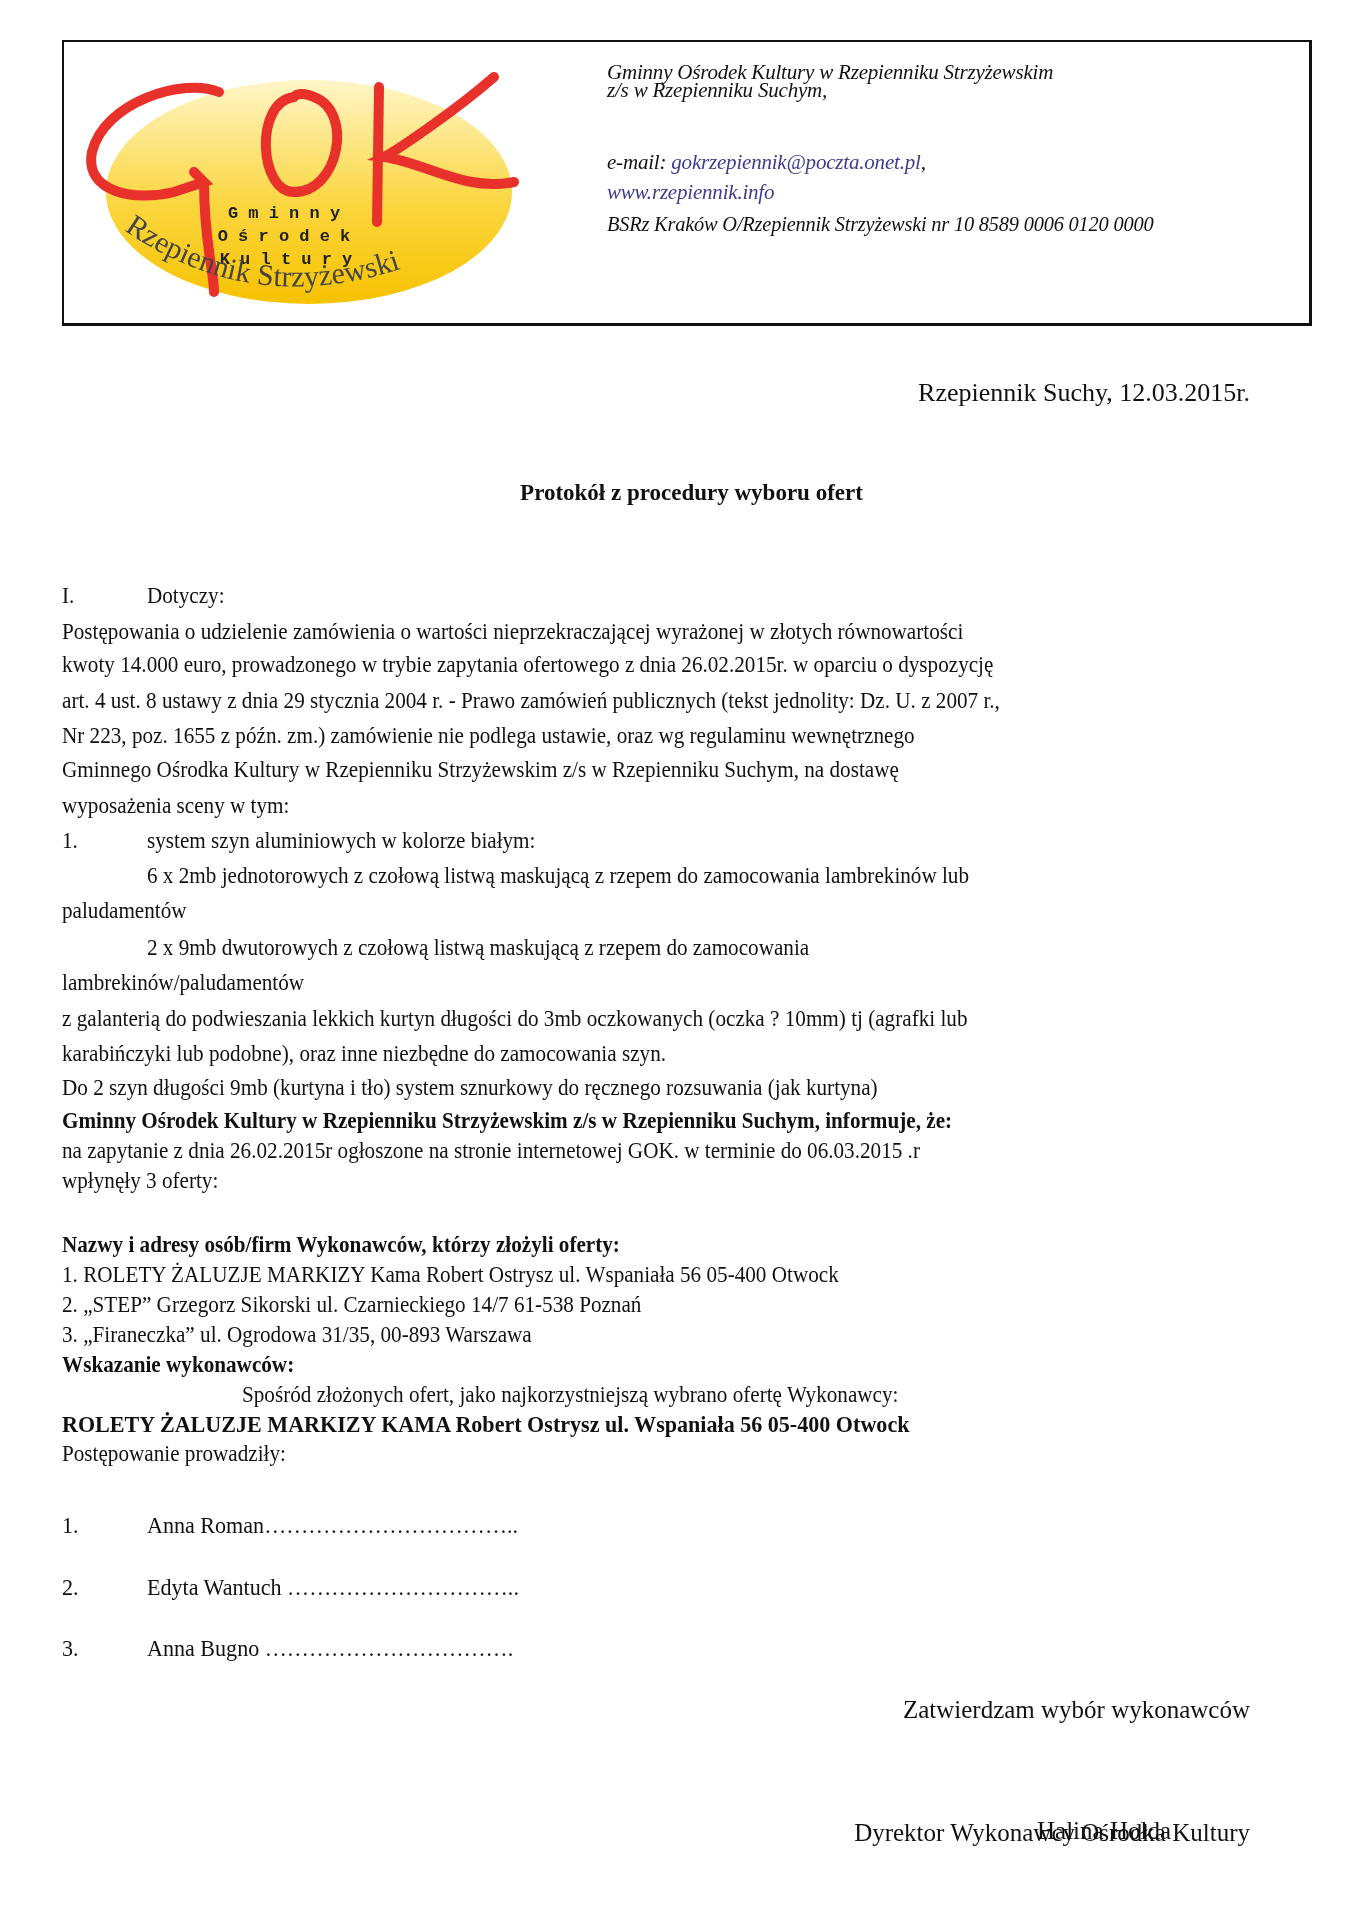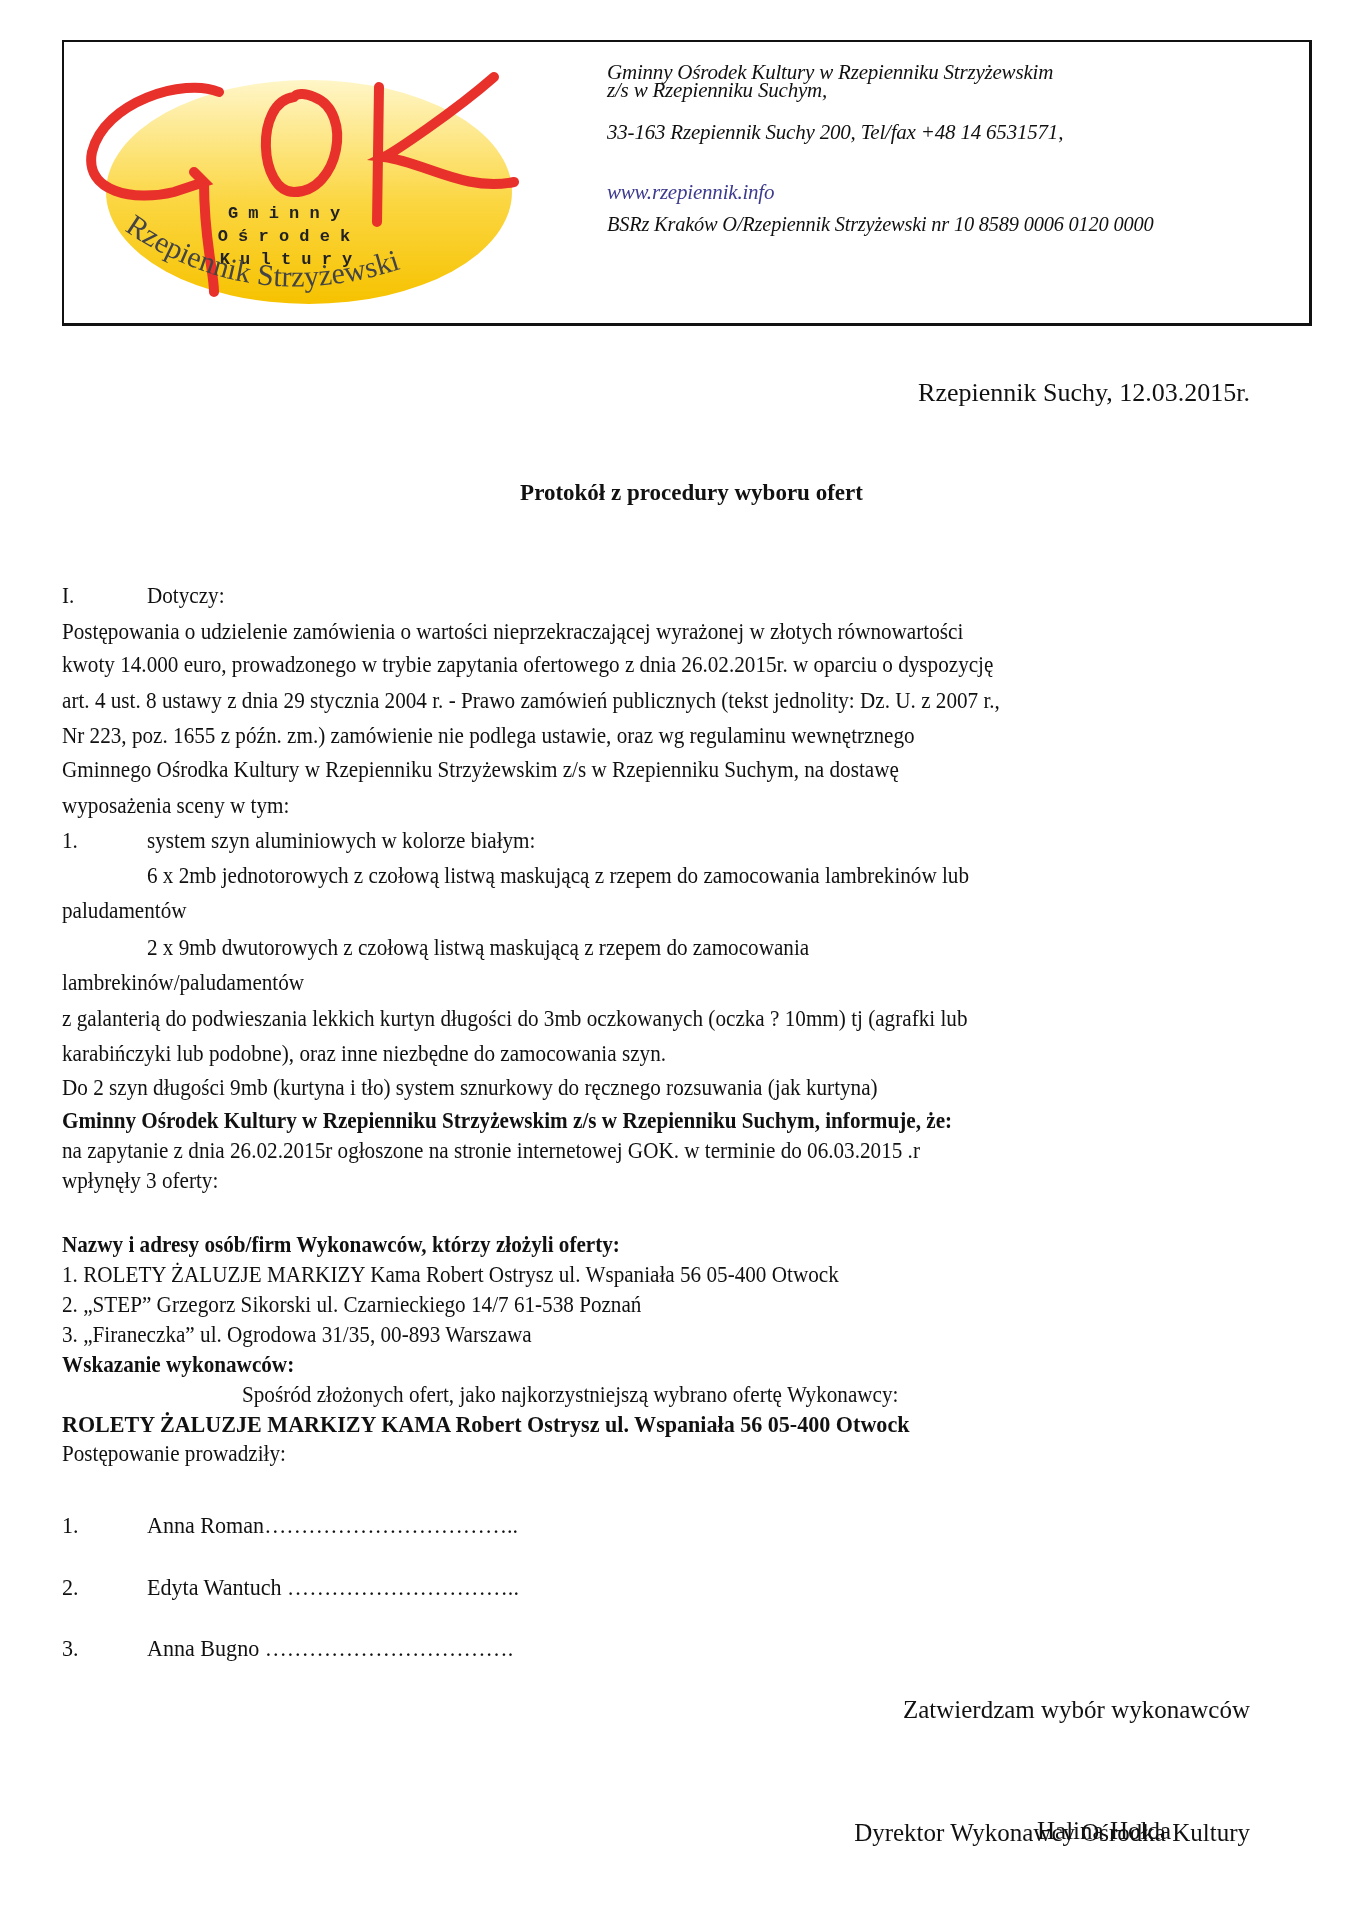--- a/index.html
+++ b/index.html
@@ -40,21 +40,23 @@
     <text x="220" y="199" font-family="Liberation Mono, monospace" font-weight="bold" font-size="17" text-anchor="middle" fill="#222">O ś r o d e k</text>
     <text x="222" y="222" font-family="Liberation Mono, monospace" font-weight="bold" font-size="17" text-anchor="middle" fill="#222">K u l t u r y</text>
     <path id="arc" d="M60 188 Q 220 300, 420 190" fill="none"></path>
     <text font-family="Liberation Serif, serif" font-size="30" fill="#444">
       <textPath href="#arc">Rzepiennik Strzyżewski</textPath>
     </text>
   </svg>
 
   <div class="hdr-line" style="top:18px">Gminny Ośrodek Kultury w Rzepienniku Strzyżewskim</div>
   <div class="hdr-line" style="top:36px">z/s w Rzepienniku Suchym,</div>
-  <div class="hdr-line" style="top:78px">33-163 Rzepiennik Suchy 200, Tel/fax +48 14 6531571,</div>
+  <div class="hdr-line" style="top:108px">
+    <span>e-mail: </span><span class="hdr-link">gokrzepiennik@poczta.onet.pl</span><span>,</span>
+  </div>
   <div class="hdr-line hdr-link" style="top:138px">www.rzepiennik.info</div>
   <div class="hdr-line hdr-bank" style="top:170px">BSRz  Kraków O/Rzepiennik Strzyżewski nr 10 8589 0006 0120 0000</div>
 </div>
 
 <div class="abs" style="right:99px; top:378px; font-size:26px;">Rzepiennik Suchy, 12.03.2015r.</div>
 
 <div class="abs title" style="left:0; width:1349px; text-align:center; top:480px;margin-left:17px;">Protokół z procedury wyboru ofert</div>
 
 <div class="abs body-text" style="left:62px; top:583px;">I.</div>
 <div class="abs body-text" style="left:147px; top:583px;">Dotyczy:</div>

